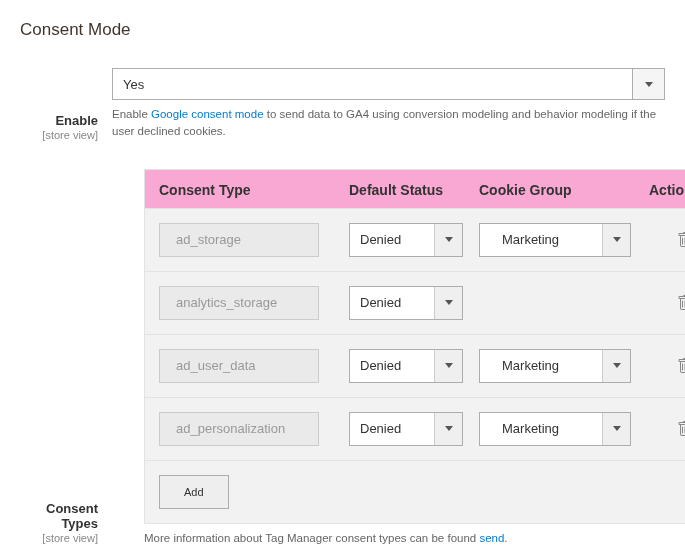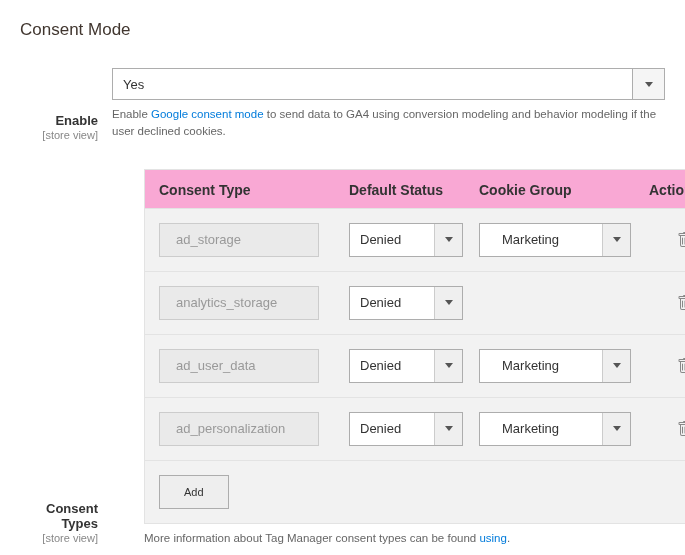--- a/index.html
+++ b/index.html
@@ -310,16 +310,16 @@
                 <path fill-rule="evenodd" d="M14.5 3a1 1 0 0 1-1 1H13v9a2 2 0 0 1-2 2H5a2 2 0 0 1-2-2V4h-.5a1 1 0 0 1-1-1V2a1 1 0 0 1 1-1H6a1 1 0 0 1 1-1h2a1 1 0 0 1 1 1h3.5a1 1 0 0 1 1 1v1zM4.118 4 4 4.059V13a1 1 0 0 0 1 1h6a1 1 0 0 0 1-1V4.059L11.882 4H4.118zM2.5 3V2h11v1h-11z"></path>
               </svg>
             </div>
           </div>
         </div>
       <div class="add-row">
         <button class="add-btn">Add</button>
       </div>
     </div>
     <div class="footer-note">
-      <span>More information about Tag Manager consent types can be found </span><a href="#">using</a><span>.</span>
+      <span>More information about Tag Manager consent types can be found </span><a href="#">send</a><span>.</span>
     </div>
   </div>
 </div>
 
 </body></html>

